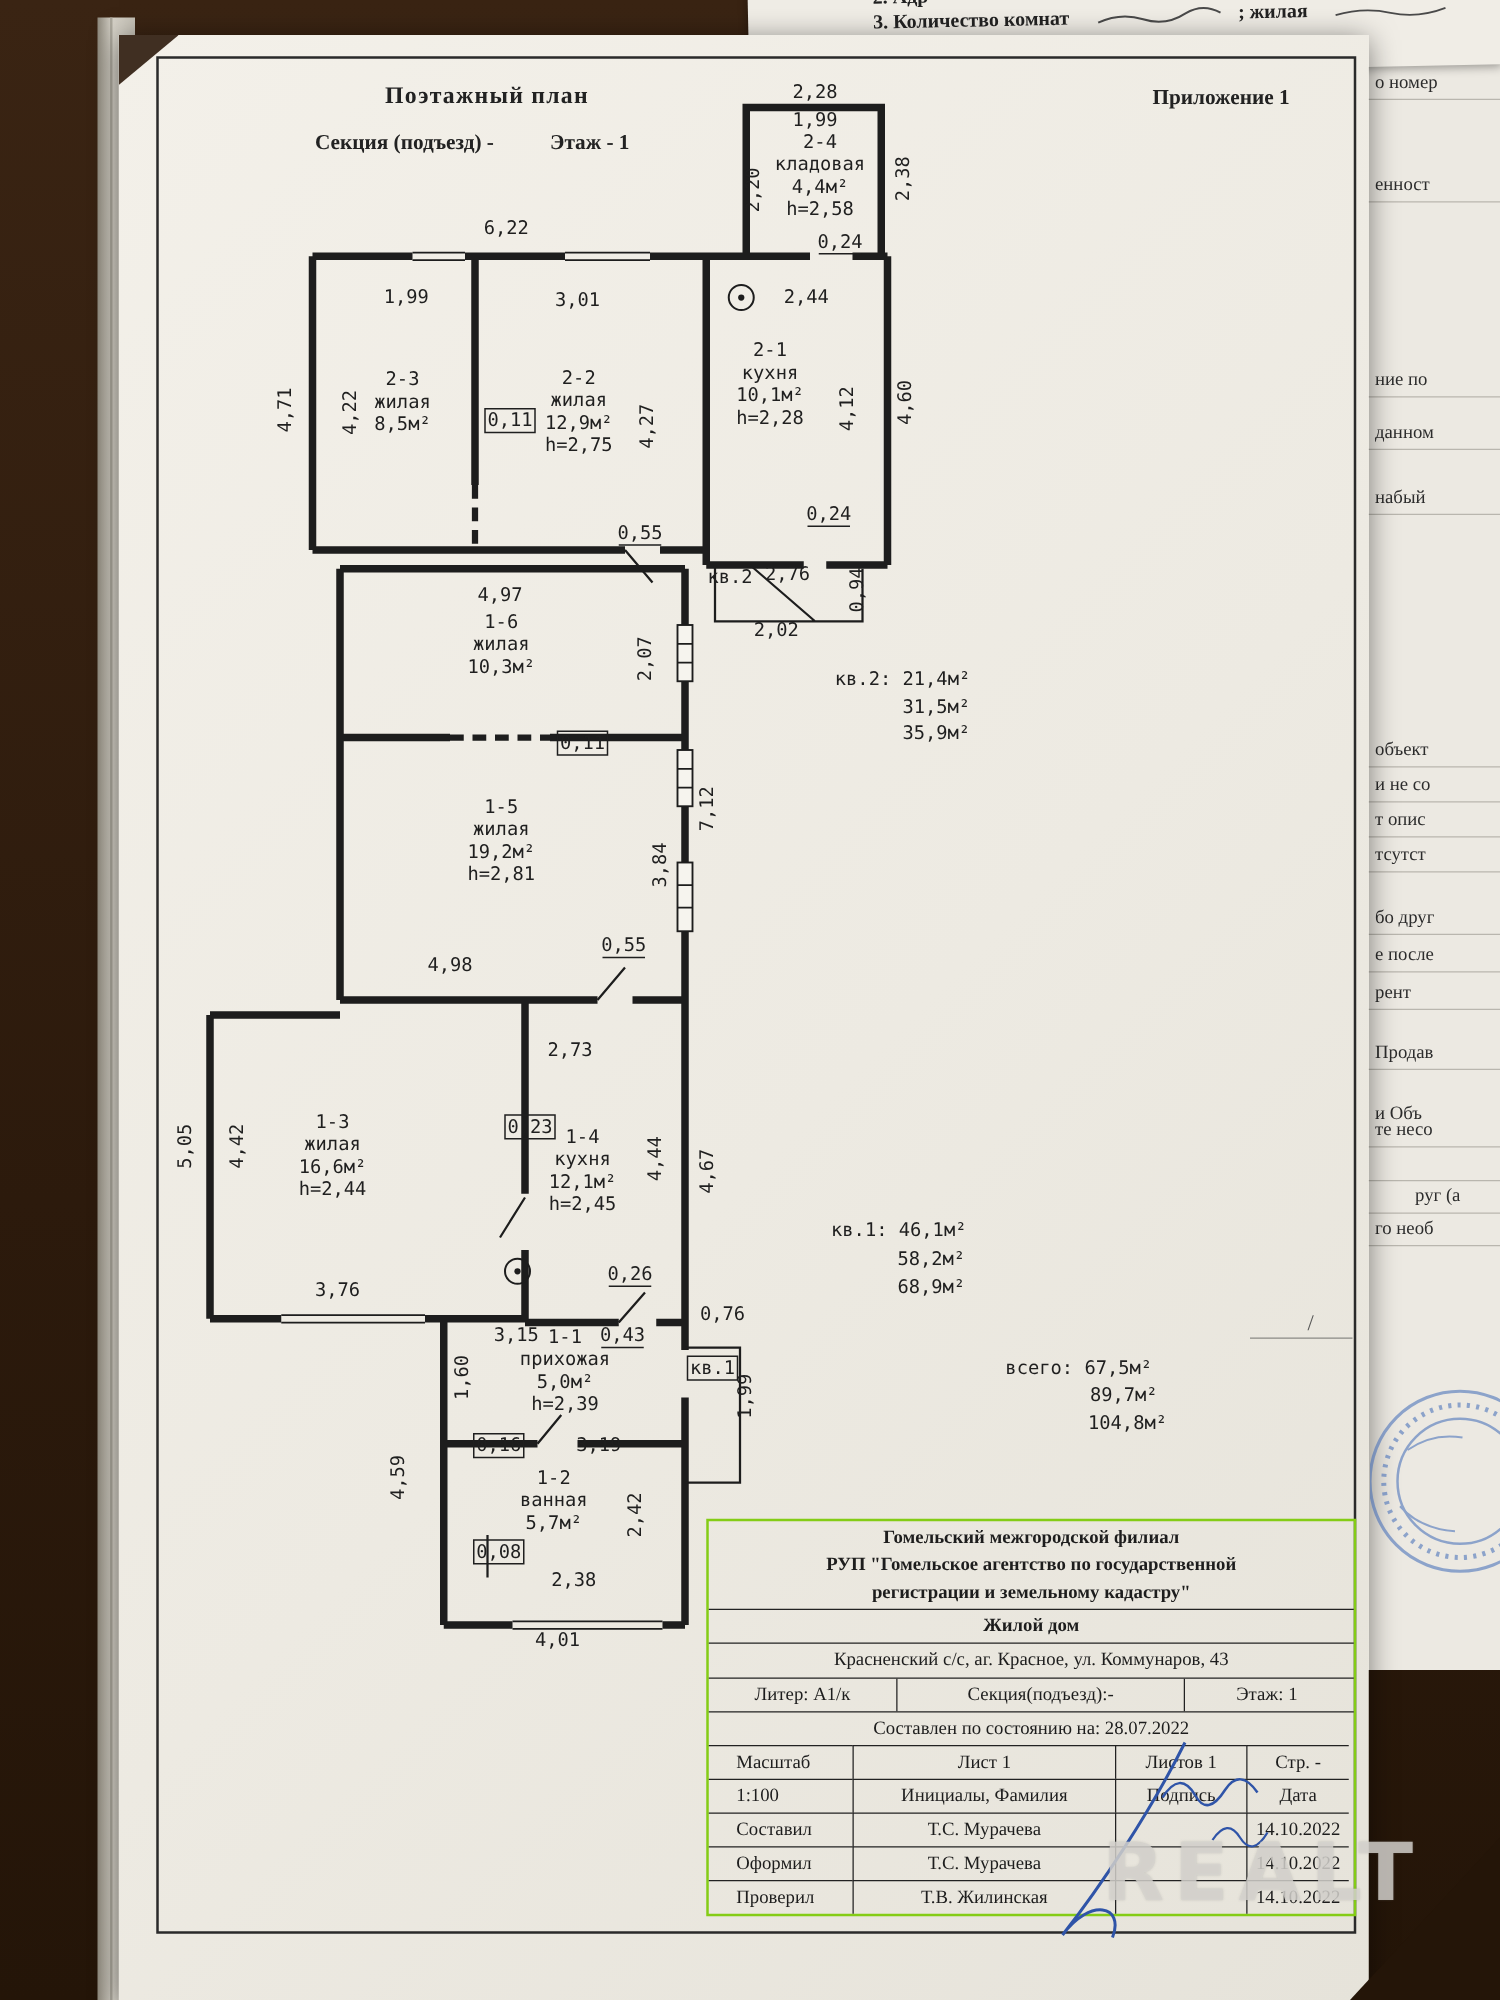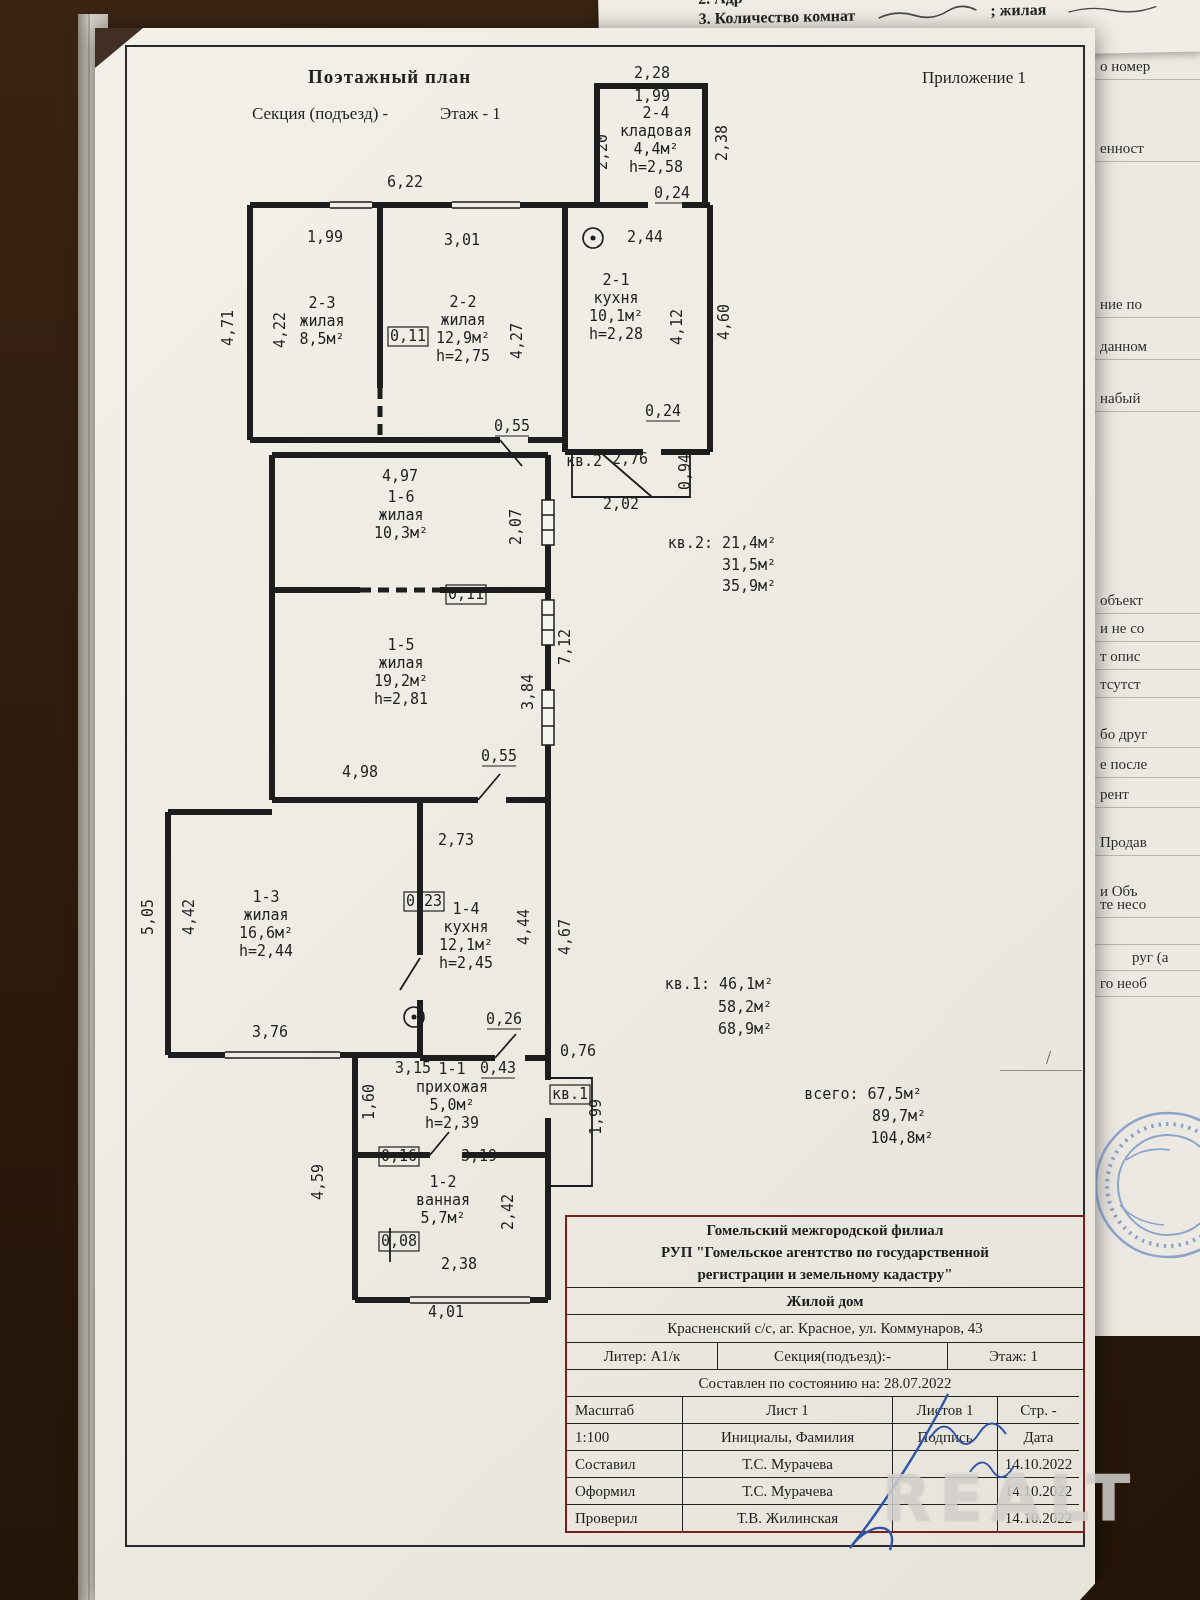--- a/index.html
+++ b/index.html
@@ -22,53 +22,53 @@
     background:#f0ede6;transform:rotate(-1.2deg);transform-origin:0 0;z-index:2;
     box-shadow:0 2px 8px rgba(0,0,0,.35);}
   .top-paper span{position:absolute;font-size:16px;font-weight:600;color:#222;white-space:nowrap;}
   
   .paper{position:absolute;left:95px;top:28px;width:1000px;height:1572px;
     background:linear-gradient(135deg,#f3f0e9 0%,#edeae2 55%,#e6e3da 100%);
     box-shadow:0 4px 22px rgba(0,0,0,.5);z-index:3;}
   .frame{position:absolute;left:125px;top:45px;width:956px;height:1498px;
     border:2px solid #2a2a2a;z-index:4;}
   
-  .htext{position:absolute;color:#222;z-index:5;white-space:nowrap;}
+  .htext{position:absolute;color:#222;z-index:5;white-space:nowrap;font-weight:bold;}
   .h-title{left:308px;top:66px;font-size:19px;font-weight:600;letter-spacing:1px;}
   .h-sec{left:252px;top:104px;font-size:17px;}
   .h-floor{left:440px;top:104px;font-size:17px;}
   .h-annex{left:922px;top:68px;font-size:17px;}
   
   svg.plan{position:absolute;left:0;top:0;width:1200px;height:1600px;z-index:5;}
   .wall{stroke:#1d1d1d;stroke-width:6;fill:none;}
   .wall-d{stroke:#1d1d1d;stroke-width:5;fill:none;stroke-dasharray:11 7;}
   .thin{stroke:#1d1d1d;stroke-width:1.8;fill:none;}
   .win{stroke:#1d1d1d;stroke-width:1.4;fill:none;}
   .winbox{fill:#f6f4ee;stroke:#1d1d1d;stroke-width:1.5;}
   .fixture{fill:none;stroke:#1d1d1d;stroke-width:1.6;}
   .fixdot{fill:#1d1d1d;}
   .dim,.room{font-family:"DejaVu Sans Mono",monospace;font-size:15px;fill:#1f1f1f;text-anchor:middle;}
   .dimbox{fill:none;stroke:#1f1f1f;stroke-width:1.2;}
   .dimline{stroke:#1f1f1f;stroke-width:1.2;}
   
-  .tblock{position:absolute;left:565px;top:1215px;width:516px;border:2px solid #7f1d1d;
+  .tblock{position:absolute;left:565px;top:1215px;width:516px;border:2px solid #84cc16;
     z-index:6;font-family:"Liberation Serif",serif;font-size:15px;color:#1d1d1d;background:transparent;}
   .tb-sec{border-top:1.5px solid #222;text-align:center;}
   .tb-sec:first-child{border-top:none;}
   .tb-org{padding:2px 4px;font-weight:600;line-height:22px;}
   .tb-type{font-weight:700;line-height:26px;height:26px;}
   .tb-addr{line-height:23px;padding:2px 4px;}
   .tb-liter{display:grid;grid-template-columns:150px 230px 132px;}
   .tb-liter div{line-height:26px;height:26px;border-left:1.5px solid #222;text-align:center;}
   .tb-liter div:first-child{border-left:none;}
   .tb-dateline{line-height:26px;height:26px;}
   .tb-grid{display:grid;grid-template-columns:115px 210px 105px 82px;}
   .tb-grid .cell{height:26px;line-height:26px;border-top:1.5px solid #222;border-left:1.5px solid #222;
     text-align:center;overflow:hidden;white-space:nowrap;}
-  .tb-grid .c0{border-left:none;text-align:left;padding-left:8px;}
+  .tb-grid .c0{border-left:none;text-align:left;padding-left:22px;}
   
   svg.stamp{position:absolute;left:1096px;top:1080px;z-index:5;opacity:.55;}
   
   svg.sig{position:absolute;left:820px;top:1380px;z-index:7;}
   
   .watermark{position:absolute;left:882px;top:1462px;z-index:8;
     font-family:"DejaVu Sans",sans-serif;font-weight:bold;font-size:64px;letter-spacing:8px;
     color:rgba(215,213,208,.8);text-shadow:0 0 2px rgba(120,120,120,.3);}
   
   .corner-br{position:absolute;left:1080px;top:1470px;width:120px;height:130px;z-index:7;

